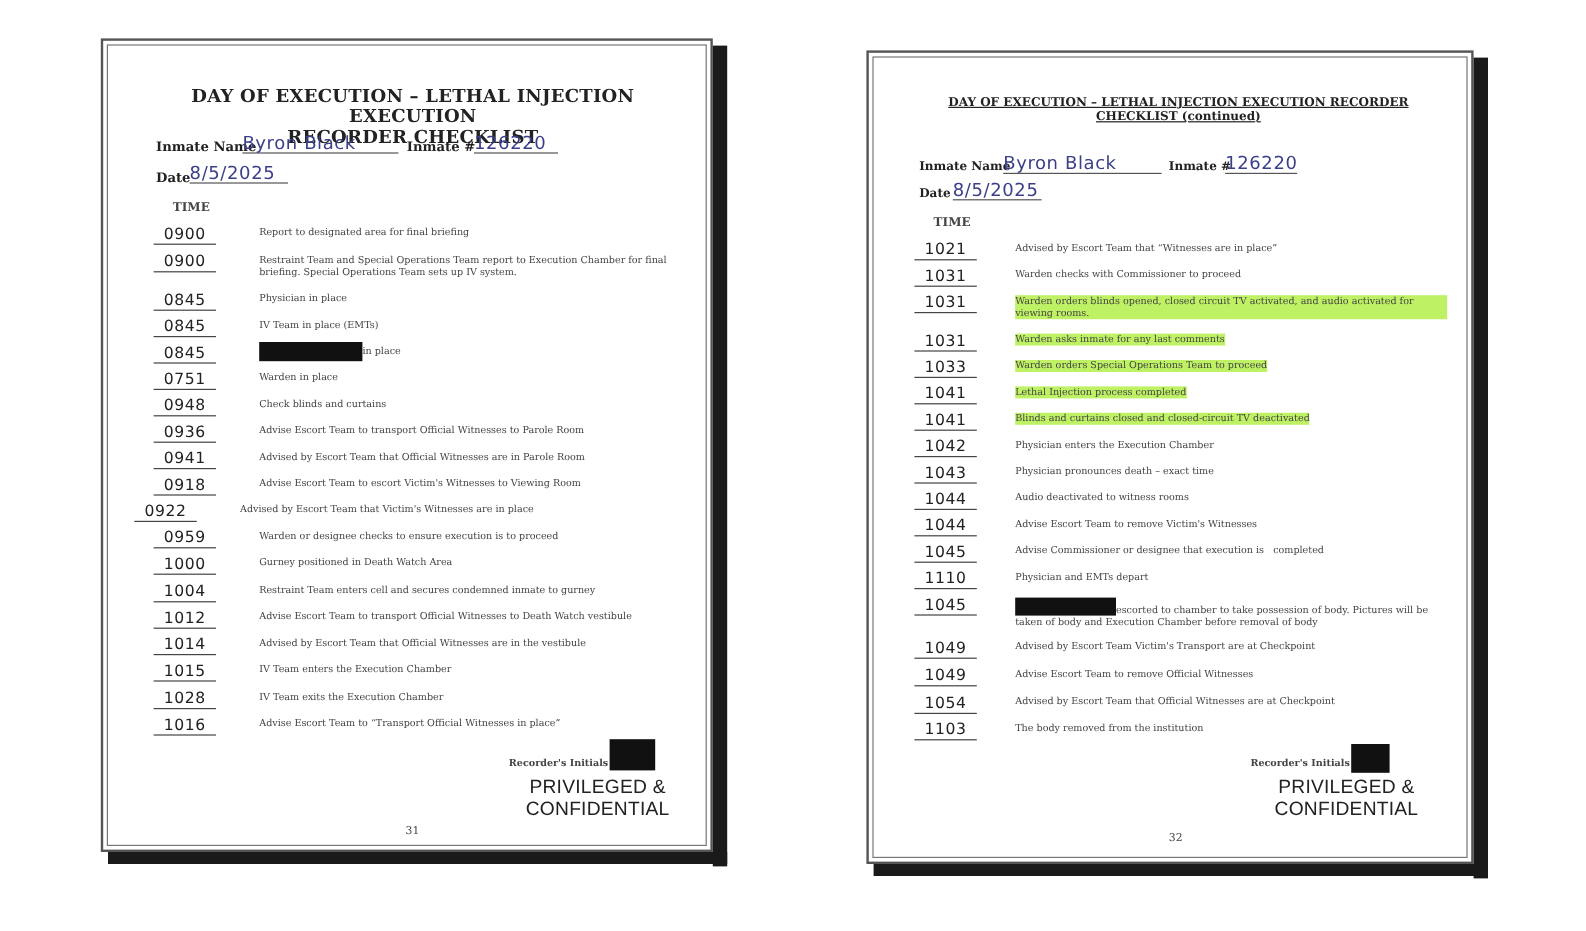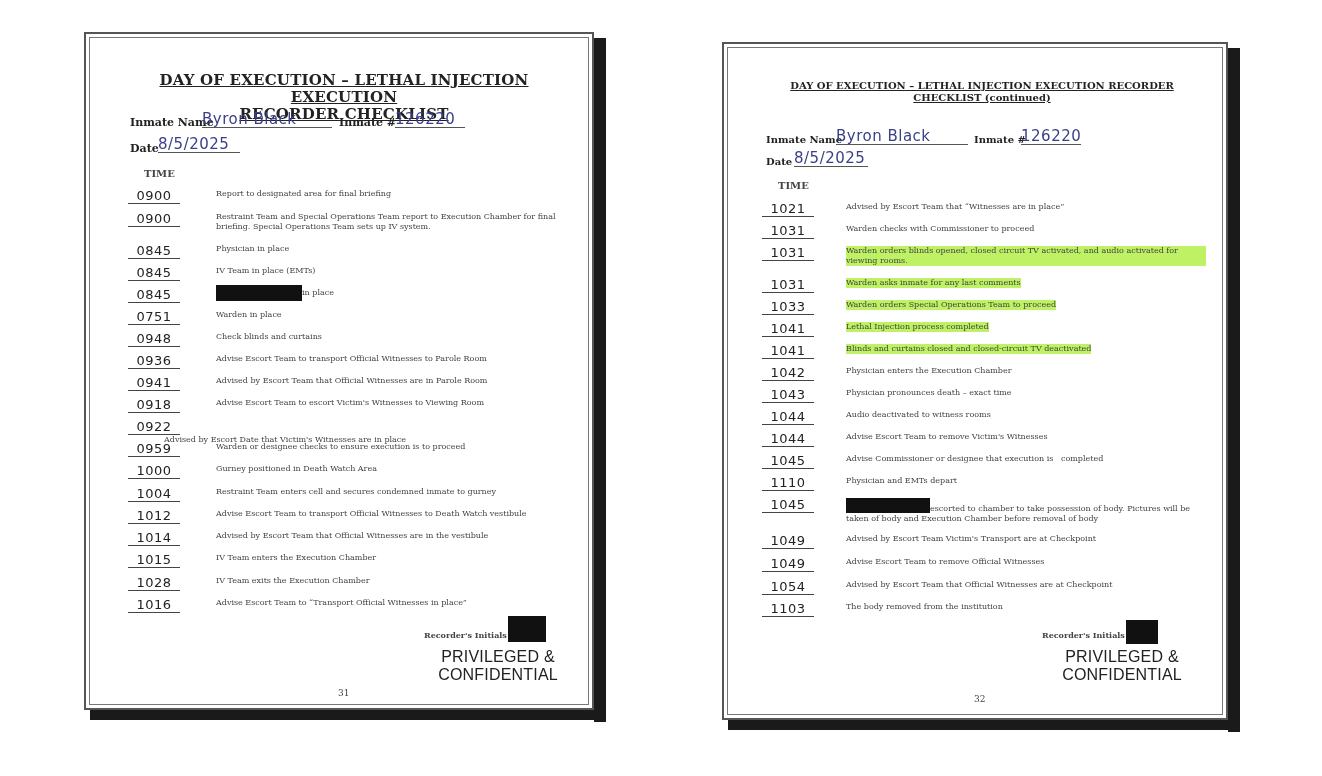--- a/index.html
+++ b/index.html
@@ -17,21 +17,21 @@
   .frame-inner {
     position: absolute; border: 1px solid #777; box-sizing: border-box;
   }
   .shadow-right {
     position: absolute; background: #1a1a1a;
   }
   .shadow-bottom {
     position: absolute; background: #1a1a1a;
   }
   .title {
-    position: absolute; text-align: center; font-weight: bold; color: #222; text-decoration: underline;
+    position: absolute; text-align: center; font-weight: bold; color: #222;
   }
   .title.left { font-size: 15px; line-height: 17px; letter-spacing: 0.2px; }
   .title.right { font-size: 10px; line-height: 12px; text-decoration: underline; }
   .field-label { position: absolute; font-size: 11px; font-weight: bold; color: #222; white-space: nowrap; }
   .field-label.small { font-size: 10px; }
   .hand {
     position: absolute; font-family: "DejaVu Sans", sans-serif; color: #3a3f88; font-size: 15px; white-space: nowrap;
     border-bottom: 1px solid #555; line-height: 16px; letter-spacing: 0.5px;
   }
   .time-hdr { position: absolute; font-size: 10px; font-weight: bold; color: #444; }
@@ -110,23 +110,23 @@
         <span class="d">Advise Escort Team to transport Official Witnesses to Parole Room</span>
       </div>
     <div class="row" style="left:44px; top:344px;">
         <span class="t">0941</span>
         <span class="d">Advised by Escort Team that Official Witnesses are in Parole Room</span>
       </div>
     <div class="row" style="left:44px; top:366px;">
         <span class="t">0918</span>
         <span class="d">Advise Escort Team to escort Victim's Witnesses to Viewing Room</span>
       </div>
-    <div class="row" style="left:44px; top:388px;flex-direction:column;">
+    <div class="row" style="left:28px; top:388px;">
         <span class="t">0922</span>
-        <span class="d">Advised by Escort Date that Victim's Witnesses are in place</span>
+        <span class="d">Advised by Escort Team that Victim's Witnesses are in place</span>
       </div>
     <div class="row" style="left:44px; top:410px;">
         <span class="t">0959</span>
         <span class="d">Warden or designee checks to ensure execution is to proceed</span>
       </div>
     <div class="row" style="left:44px; top:432px;">
         <span class="t">1000</span>
         <span class="d">Gurney positioned in Death Watch Area</span>
       </div>
     <div class="row" style="left:44px; top:455px;">

